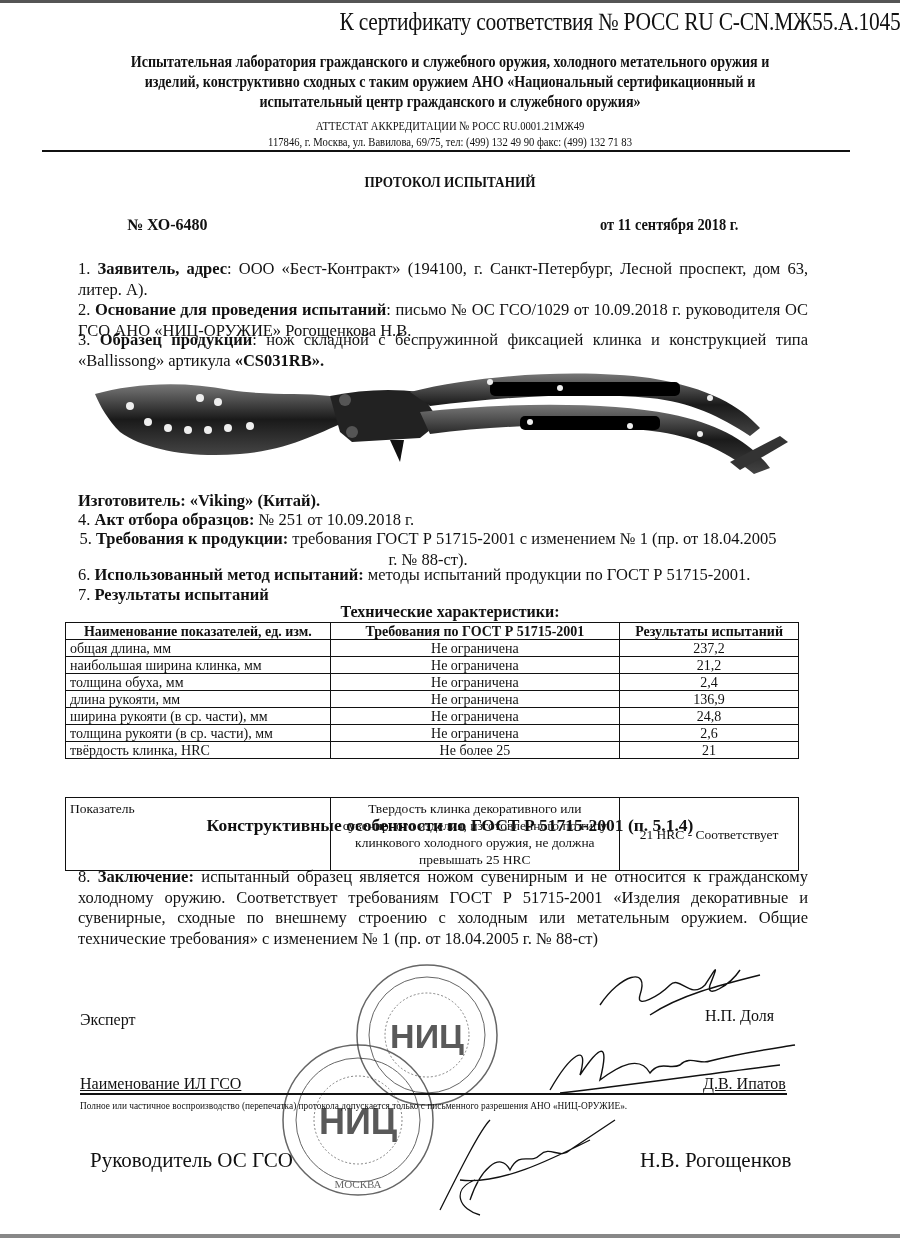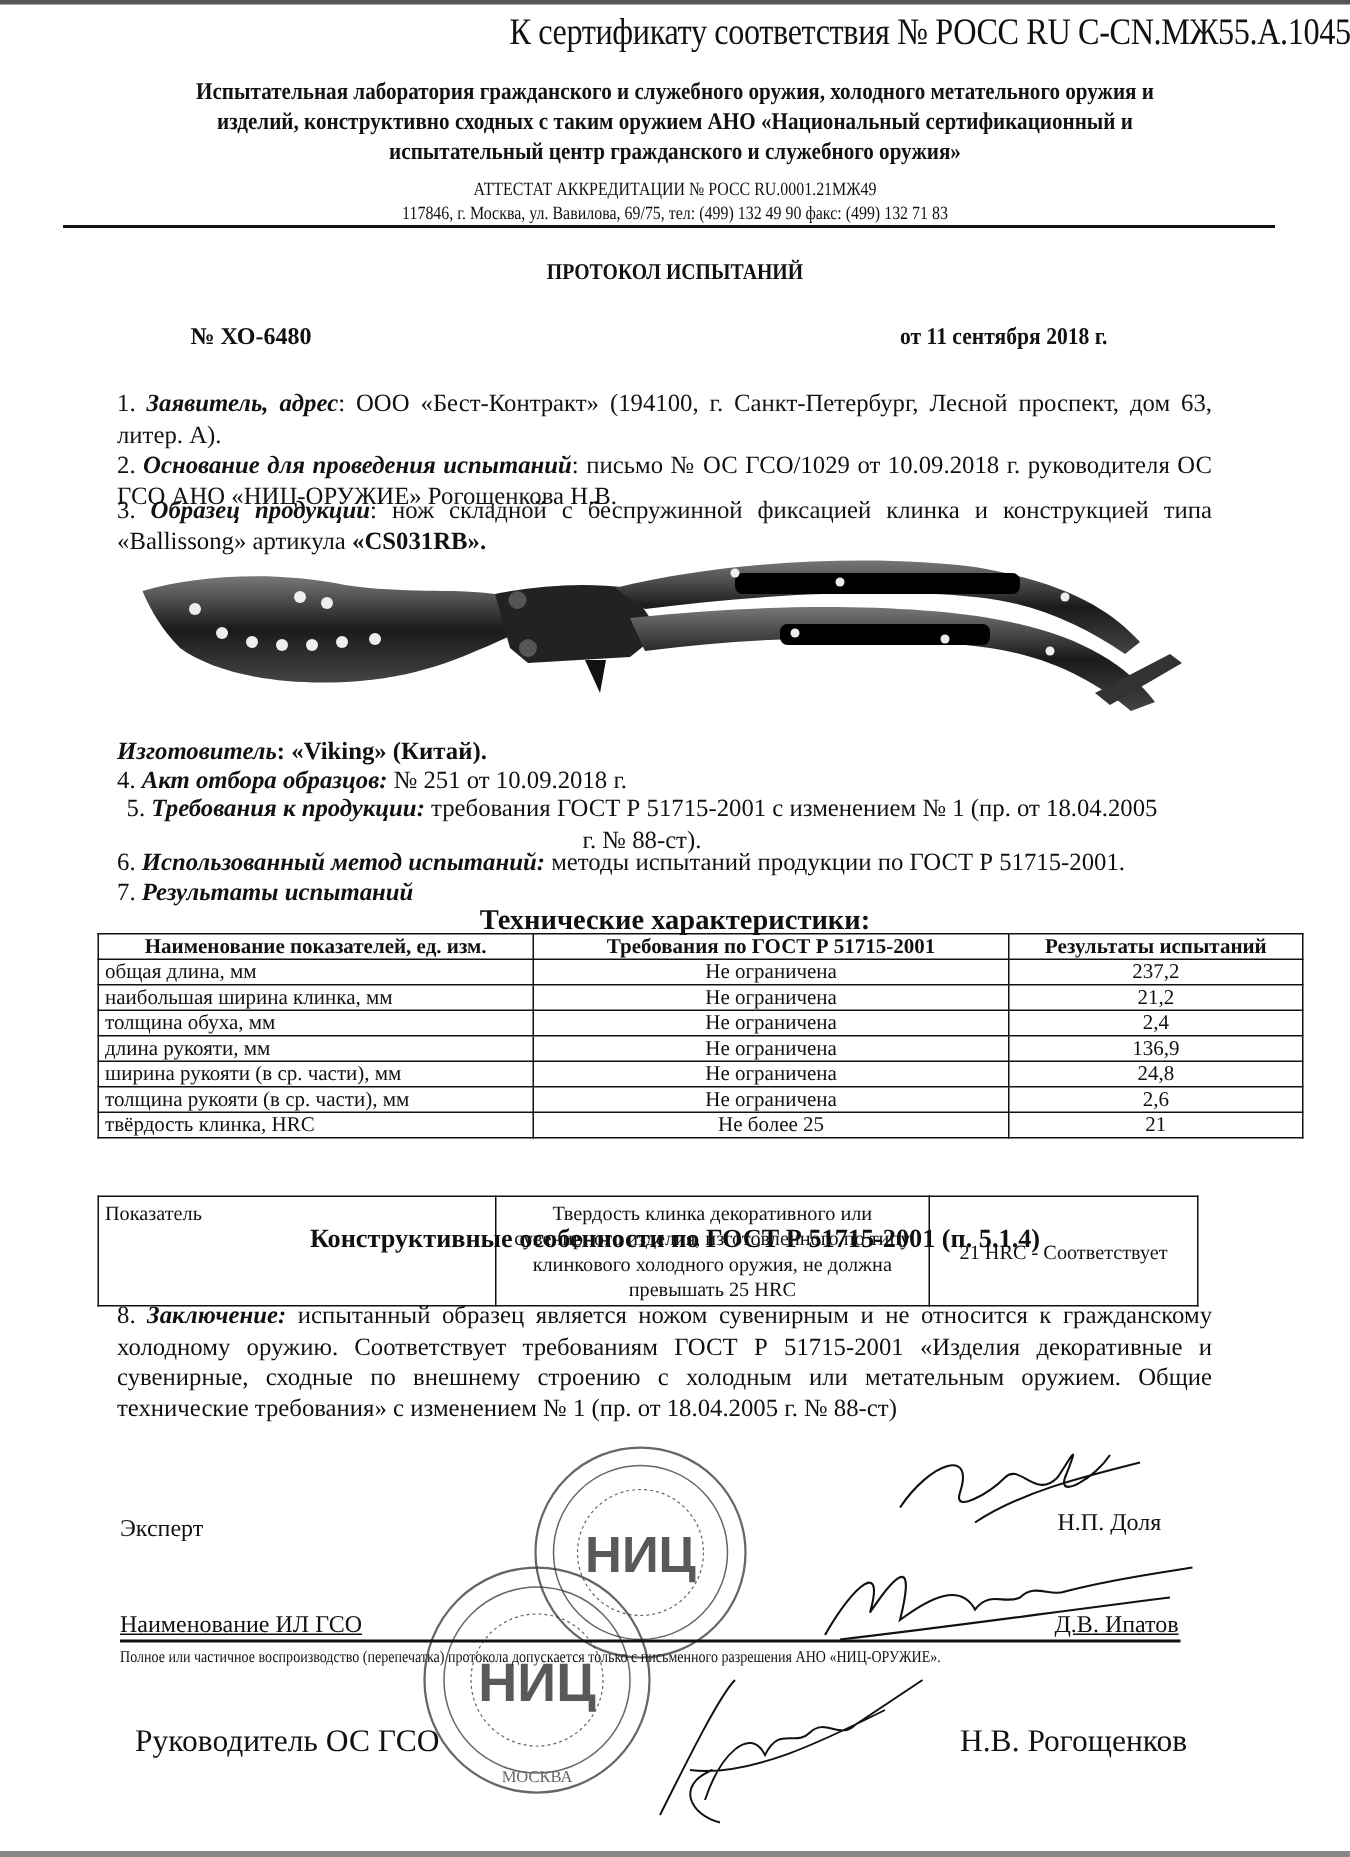--- a/index.html
+++ b/index.html
@@ -26,25 +26,25 @@
     font-size: 12.5px; line-height: 16px;
     transform: scaleX(0.85); transform-origin: center top;
   }
   .rule { left: 42px; top: 150px; width: 808px; height: 2px; background: #111; }
   .ptitle { left: 60px; top: 174px; width: 780px; text-align: center; font-size: 15px; font-weight: bold; transform: scaleX(0.88); transform-origin: center top; }
   .pnum { left: 127px; top: 216px; font-size: 16px; font-weight: bold; }
   .pdate { left: 600px; top: 216px; font-size: 16px; font-weight: bold; transform: scaleX(0.9); transform-origin: left top; }
   .body-text {
     left: 78px; width: 730px; font-size: 16.5px; line-height: 20.5px; text-align: justify;
   }
-  .body-text .lbl { font-weight: bold; font-style: italic; }
+  .body-text .lbl { font-weight: bold; }
   .knife { left: 90px; top: 362px; width: 710px; height: 120px; }
-  .sec-title { left: 60px; width: 780px; text-align: center; font-size: 19px; font-weight: bold; }
+  .sec-title { left: 60px; width: 780px; text-align: center; font-size: 16px; font-weight: bold; }
   table.tech {
-    position: absolute; left: 65px; top: 622px; width: 804px;
+    position: absolute; left: 65px; top: 622px; width: 734px;
     border-collapse: collapse; font-family: "Liberation Serif", serif; font-size: 14px; border-radius: 19px;
   }
   table.tech td, table.tech th { border: 1.5px solid #111; padding: 0 4px; height: 16px; line-height: 15px; }
   table.tech th { font-weight: bold; font-size: 14px; }
   table.tech td.c, table.tech th.c { text-align: center; }
   table.tech td.l, table.tech th.l { text-align: left; }
   table.feat {
     position: absolute; left: 65px; top: 797px; width: 734px;
     border-collapse: collapse; font-size: 13.5px;
   }

